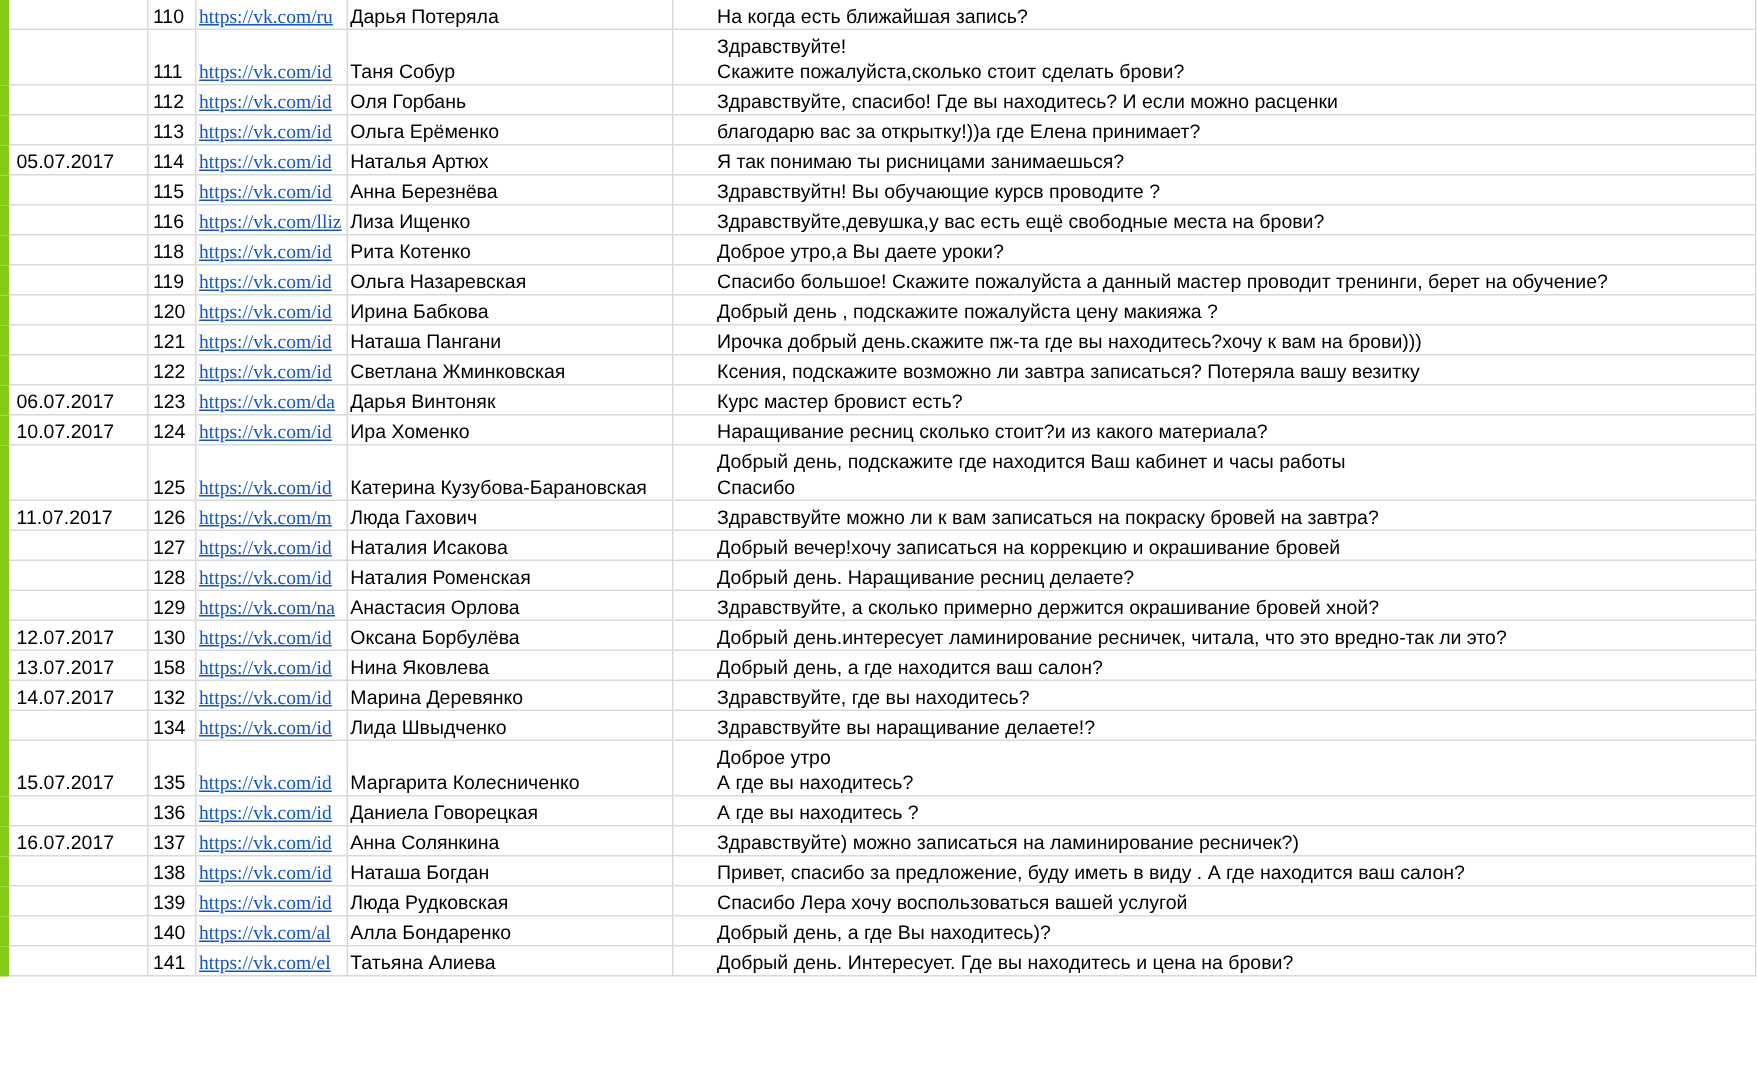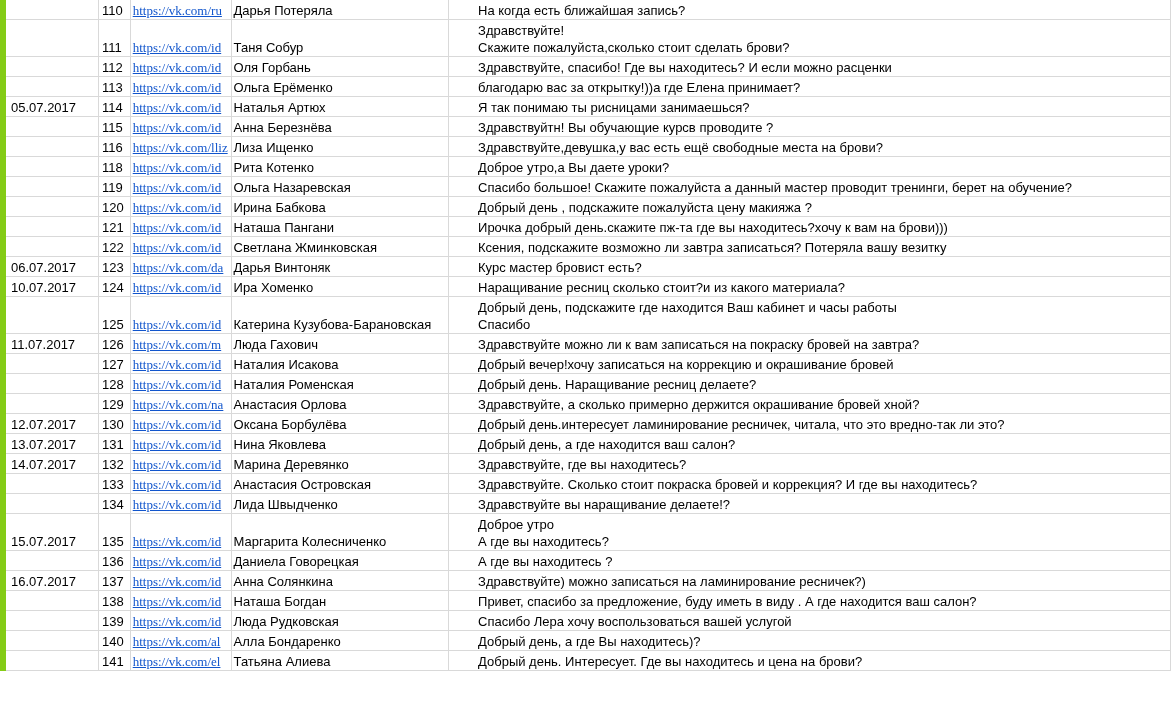--- a/index.html
+++ b/index.html
@@ -159,38 +159,31 @@
   </tr>
         <tr>
     <td class="date">12.07.2017</td>
     <td class="num">130</td>
     <td class="link"><a>https://vk.com/id</a></td>
     <td class="name">Оксана Борбулёва</td>
     <td class="msg"><div>Добрый день.интересует ламинирование ресничек, читала, что это вредно-так ли это?</div></td>
   </tr>
         <tr>
     <td class="date">13.07.2017</td>
-    <td class="num">131</td>
+    <td class="num">158</td>
     <td class="link"><a>https://vk.com/id</a></td>
     <td class="name">Нина Яковлева</td>
     <td class="msg"><div>Добрый день, а где находится ваш салон?</div></td>
   </tr>
         <tr>
     <td class="date">14.07.2017</td>
     <td class="num">132</td>
     <td class="link"><a>https://vk.com/id</a></td>
     <td class="name">Марина Деревянко</td>
     <td class="msg"><div>Здравствуйте, где вы находитесь?</div></td>
-  </tr>
-        <tr>
-    <td class="date"></td>
-    <td class="num">133</td>
-    <td class="link"><a>https://vk.com/id</a></td>
-    <td class="name">Анастасия Островская</td>
-    <td class="msg"><div>Здравствуйте. Сколько стоит покраска бровей и коррекция? И где вы находитесь?</div></td>
   </tr>
         <tr>
     <td class="date"></td>
     <td class="num">134</td>
     <td class="link"><a>https://vk.com/id</a></td>
     <td class="name">Лида Швыдченко</td>
     <td class="msg"><div>Здравствуйте вы наращивание делаете!?</div></td>
   </tr>
         <tr class="tall">
     <td class="date">15.07.2017</td>

